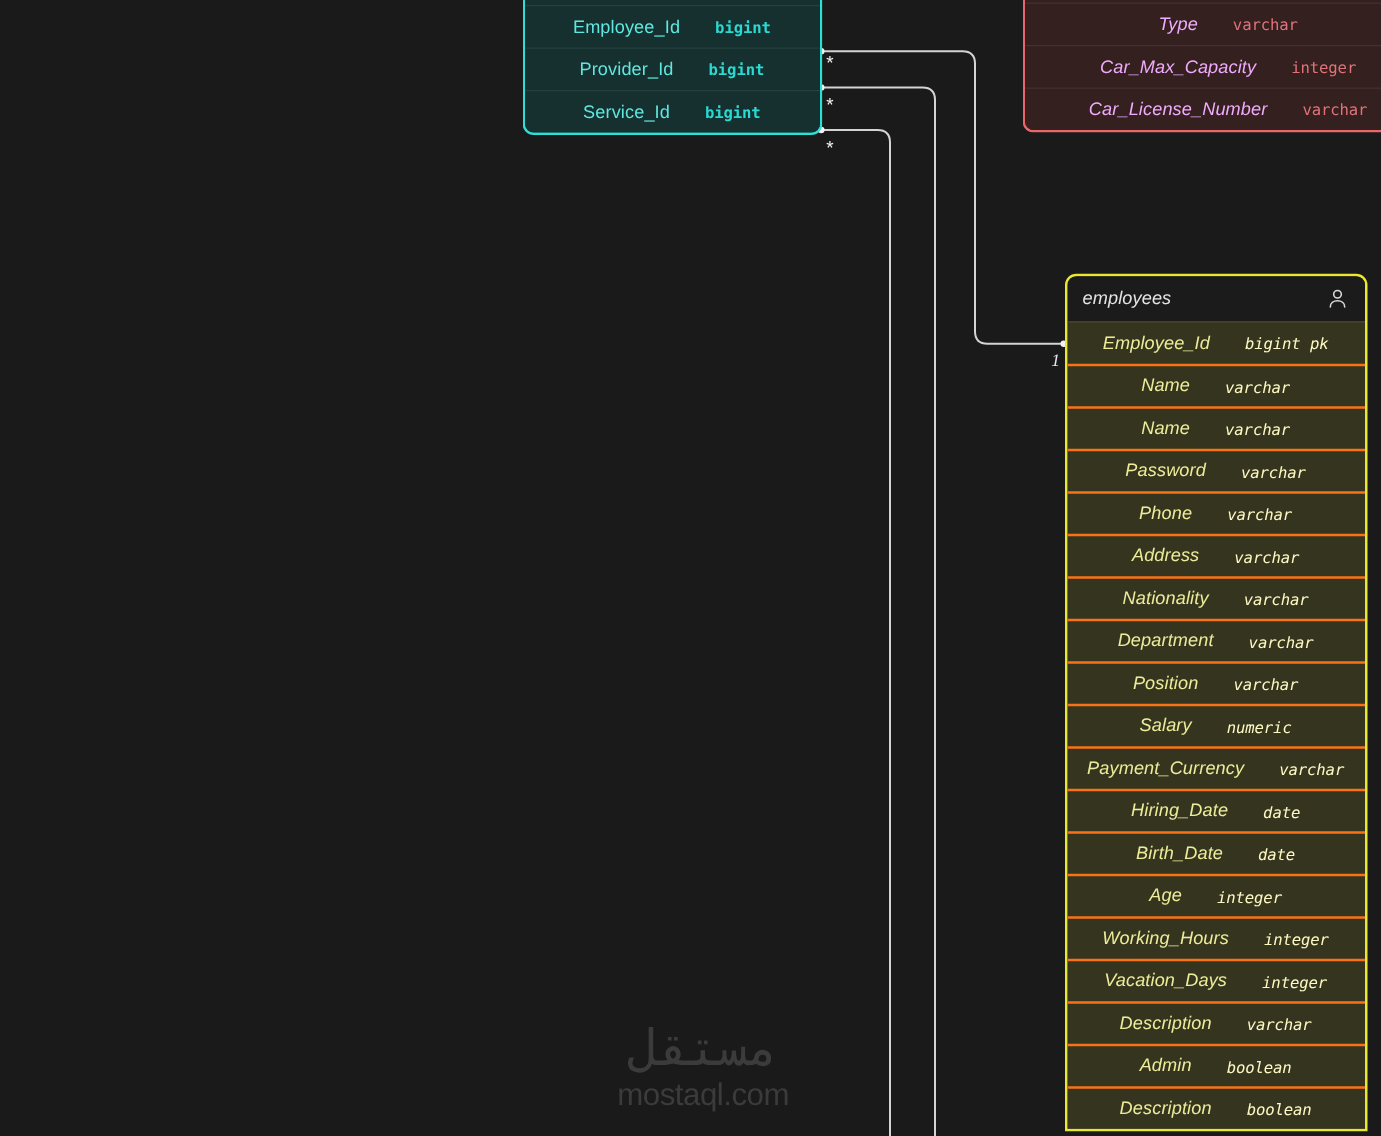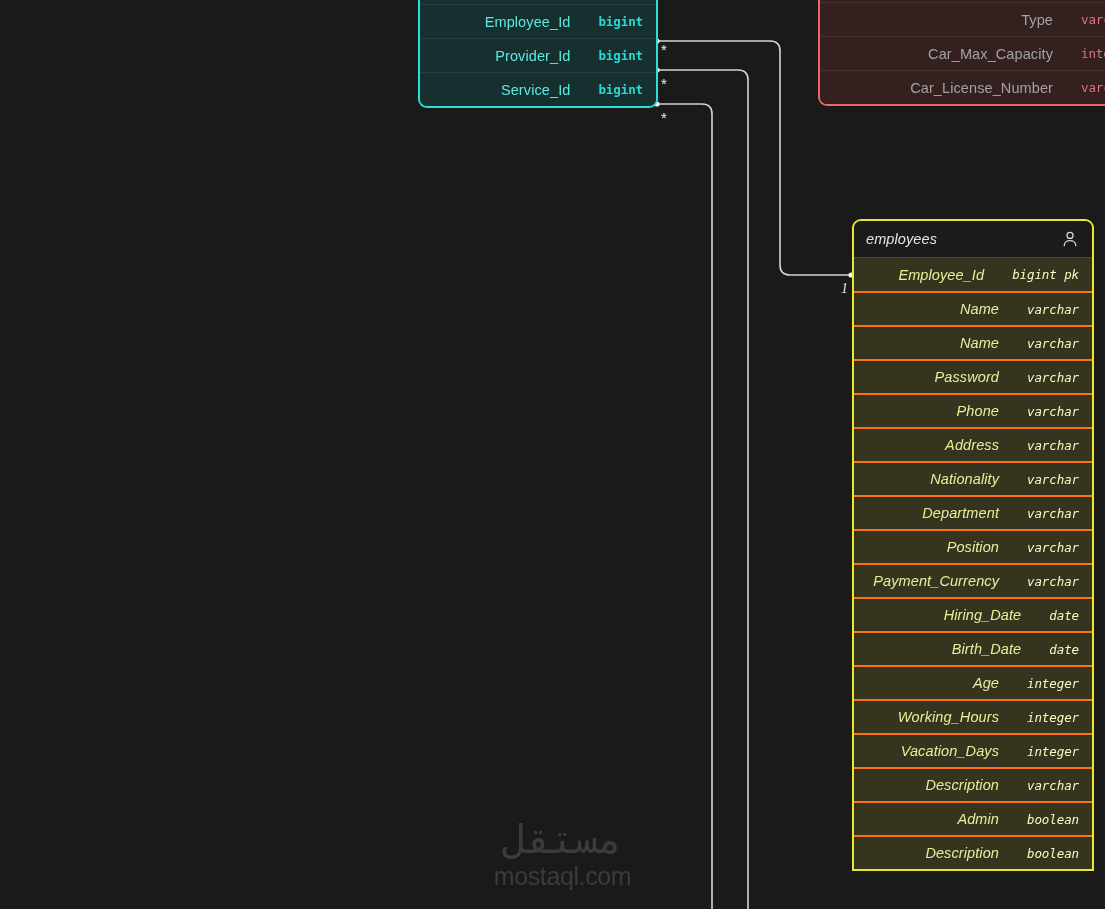--- a/index.html
+++ b/index.html
@@ -58,21 +58,21 @@
     justify-content: space-between;
     background: #1b1b1b;
     padding: 9px 13px 9px 12px;
     font-size: 14.5px;
     color: #e4e4e4;
     letter-spacing: .1px;
   }
   .tbl-row {
     display: flex;
     align-items: center;
-    justify-content: flex-end;
+    justify-content: center;
     padding: 7px 13px 7px 12px;
     min-height: 34px;
   }
   .col-name {
     font-size: 14.5px;
     letter-spacing: .1px;
     white-space: nowrap;
   }
   .col-type {
     font-family: "DejaVu Sans Mono", monospace;
@@ -102,21 +102,21 @@
     left: 818px;
     top: -32px;
     width: 330px;
     border: 2px solid #e8666c;
     border-top: none;
     border-radius: 0 0 9px 9px;
     background: #341f21;
   }
   #tbl-drivers .tbl-row { background: #33201f; }
   #tbl-drivers .tbl-row + .tbl-row { border-top: 1px solid #4a2f30; }
-  #tbl-drivers .col-name { color: #a3a3a3; }
+  #tbl-drivers .col-name { color: #f0abfc; font-style: italic; }
   #tbl-drivers .col-type { color: #e0727a; }
 
   
   #tbl-employees {
     left: 852px;
     top: 219px;
     width: 242px;
     border: 2px solid #e8e832;
     border-radius: 9px 9px 0 0;
     background: #343420;
@@ -262,20 +262,24 @@
         </div>
         <div class="tbl-row">
           <span class="col-name">Department</span>
           <span class="col-type">varchar</span>
         </div>
         <div class="tbl-row">
           <span class="col-name">Position</span>
           <span class="col-type">varchar</span>
         </div>
         <div class="tbl-row">
+          <span class="col-name">Salary</span>
+          <span class="col-type">numeric</span>
+        </div>
+        <div class="tbl-row">
           <span class="col-name">Payment_Currency</span>
           <span class="col-type">varchar</span>
         </div>
         <div class="tbl-row">
           <span class="col-name">Hiring_Date</span>
           <span class="col-type">date</span>
         </div>
         <div class="tbl-row">
           <span class="col-name">Birth_Date</span>
           <span class="col-type">date</span>

